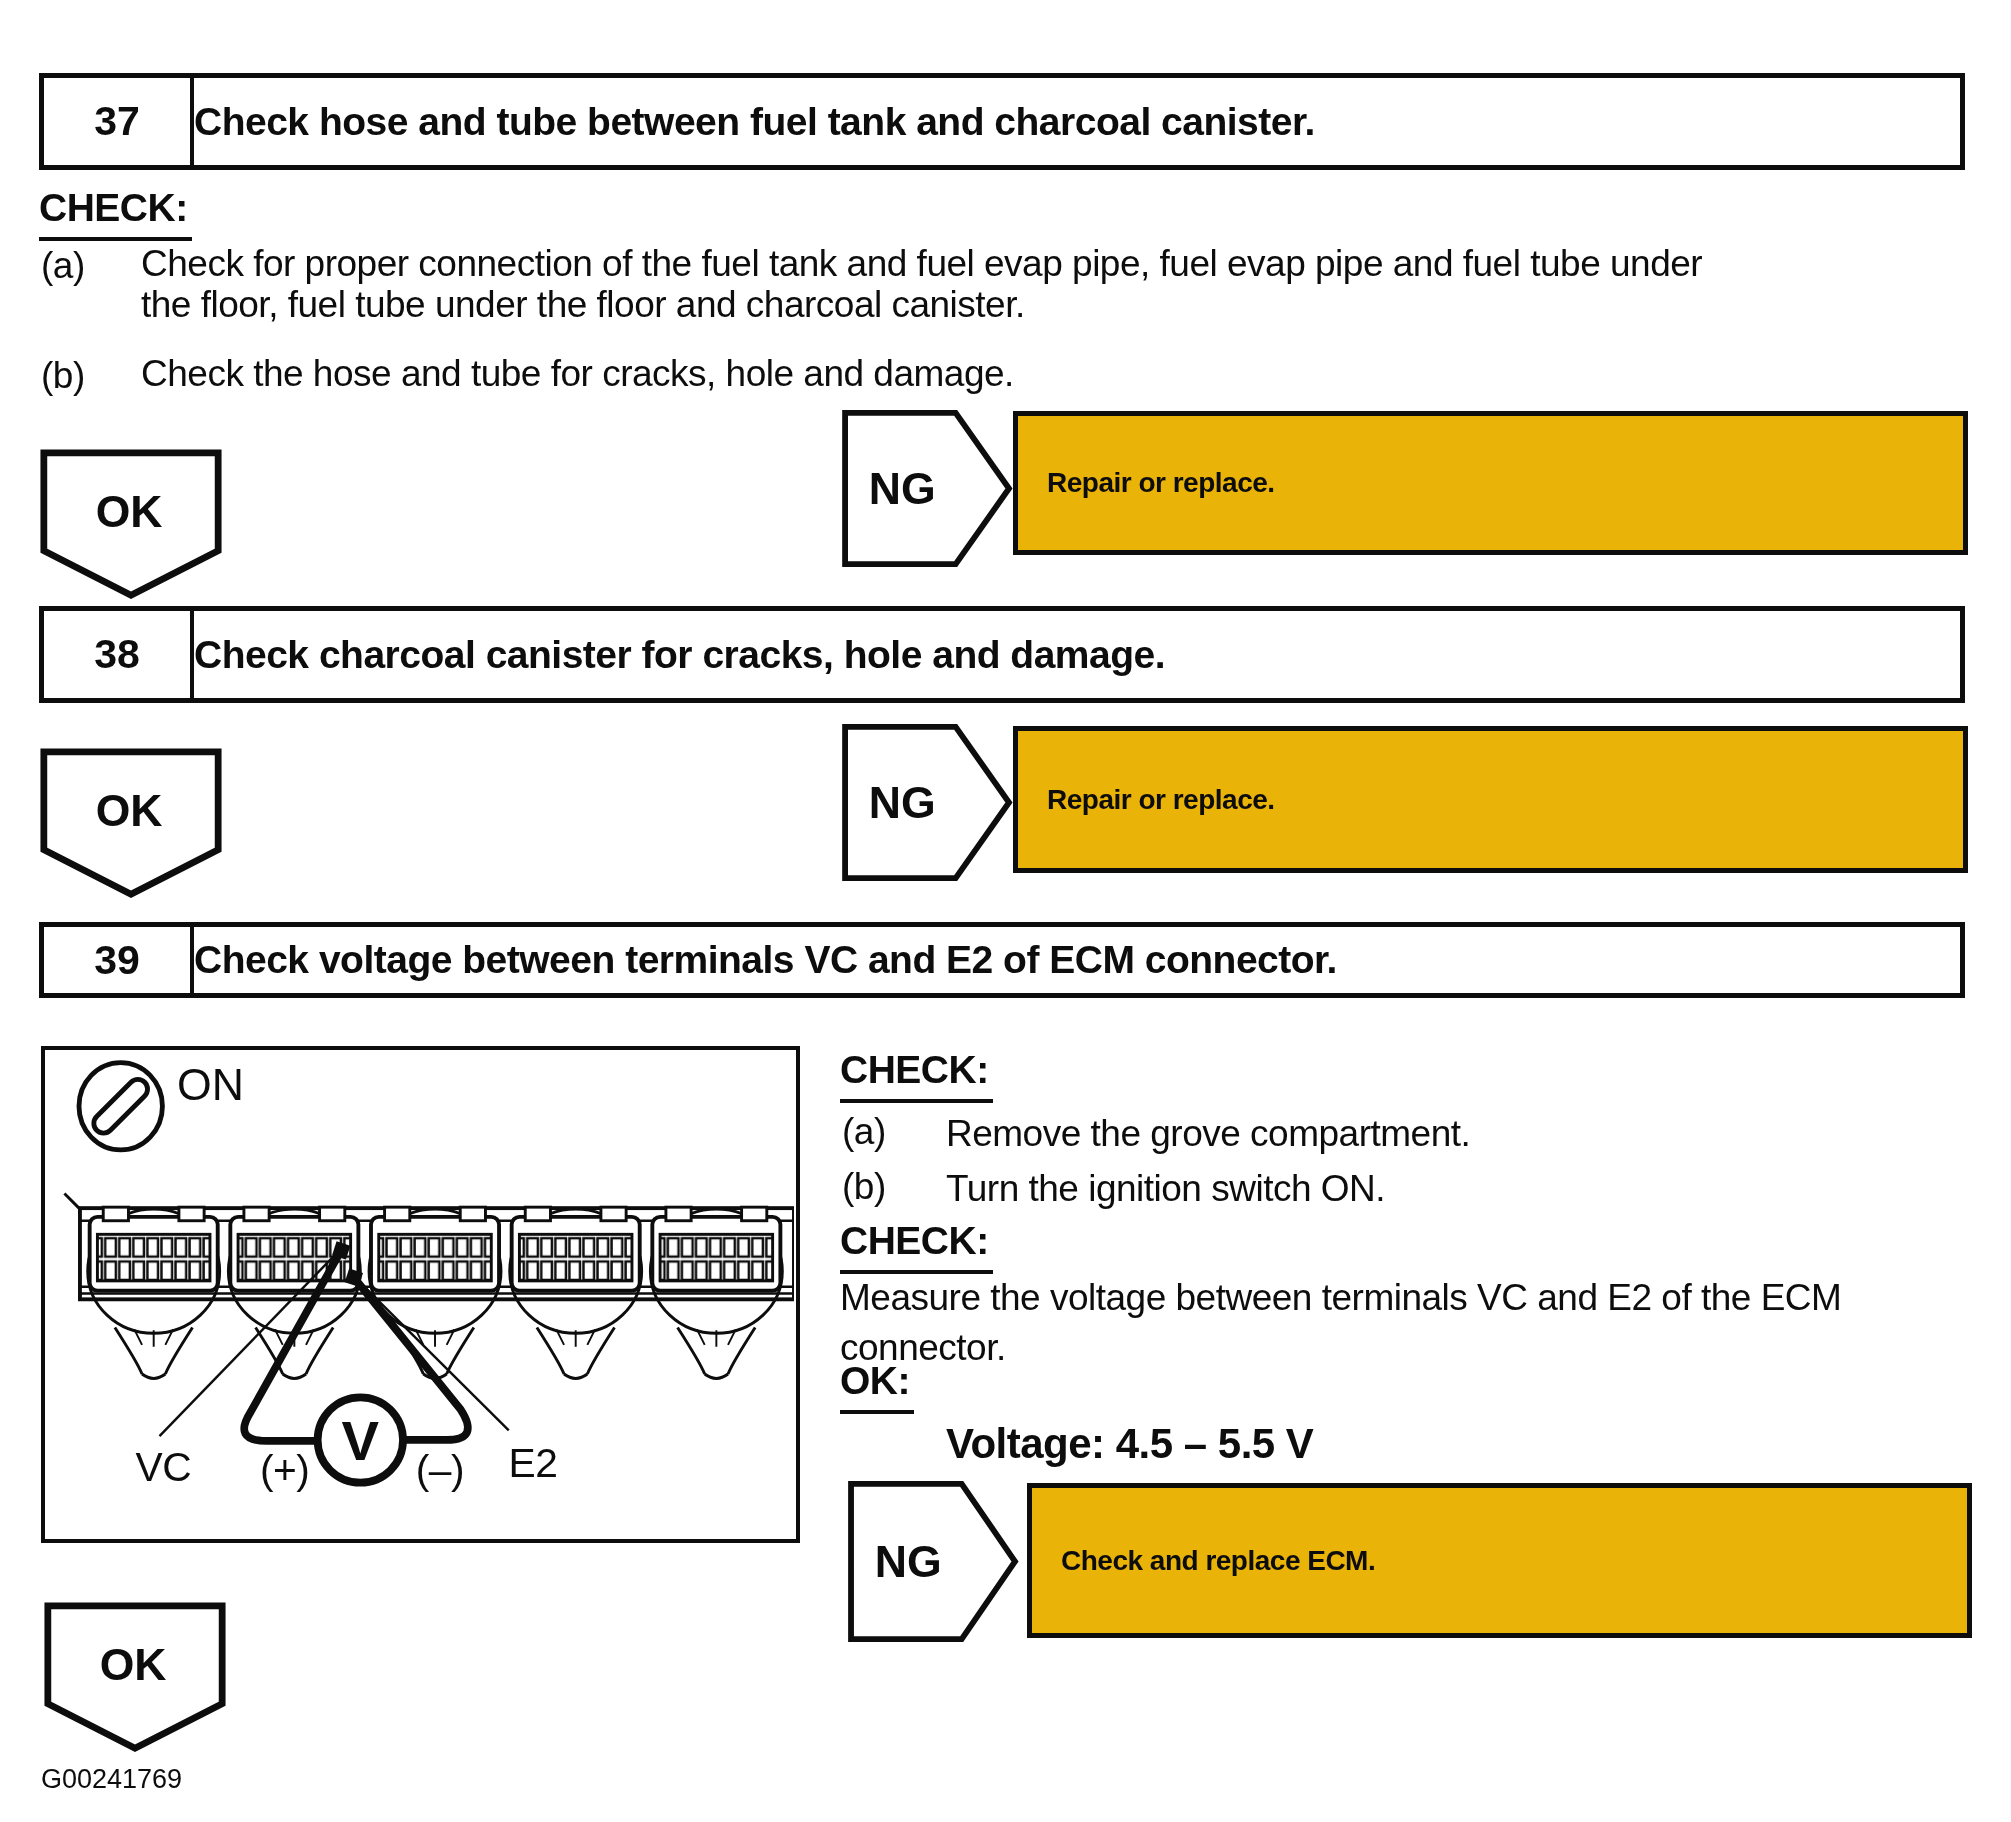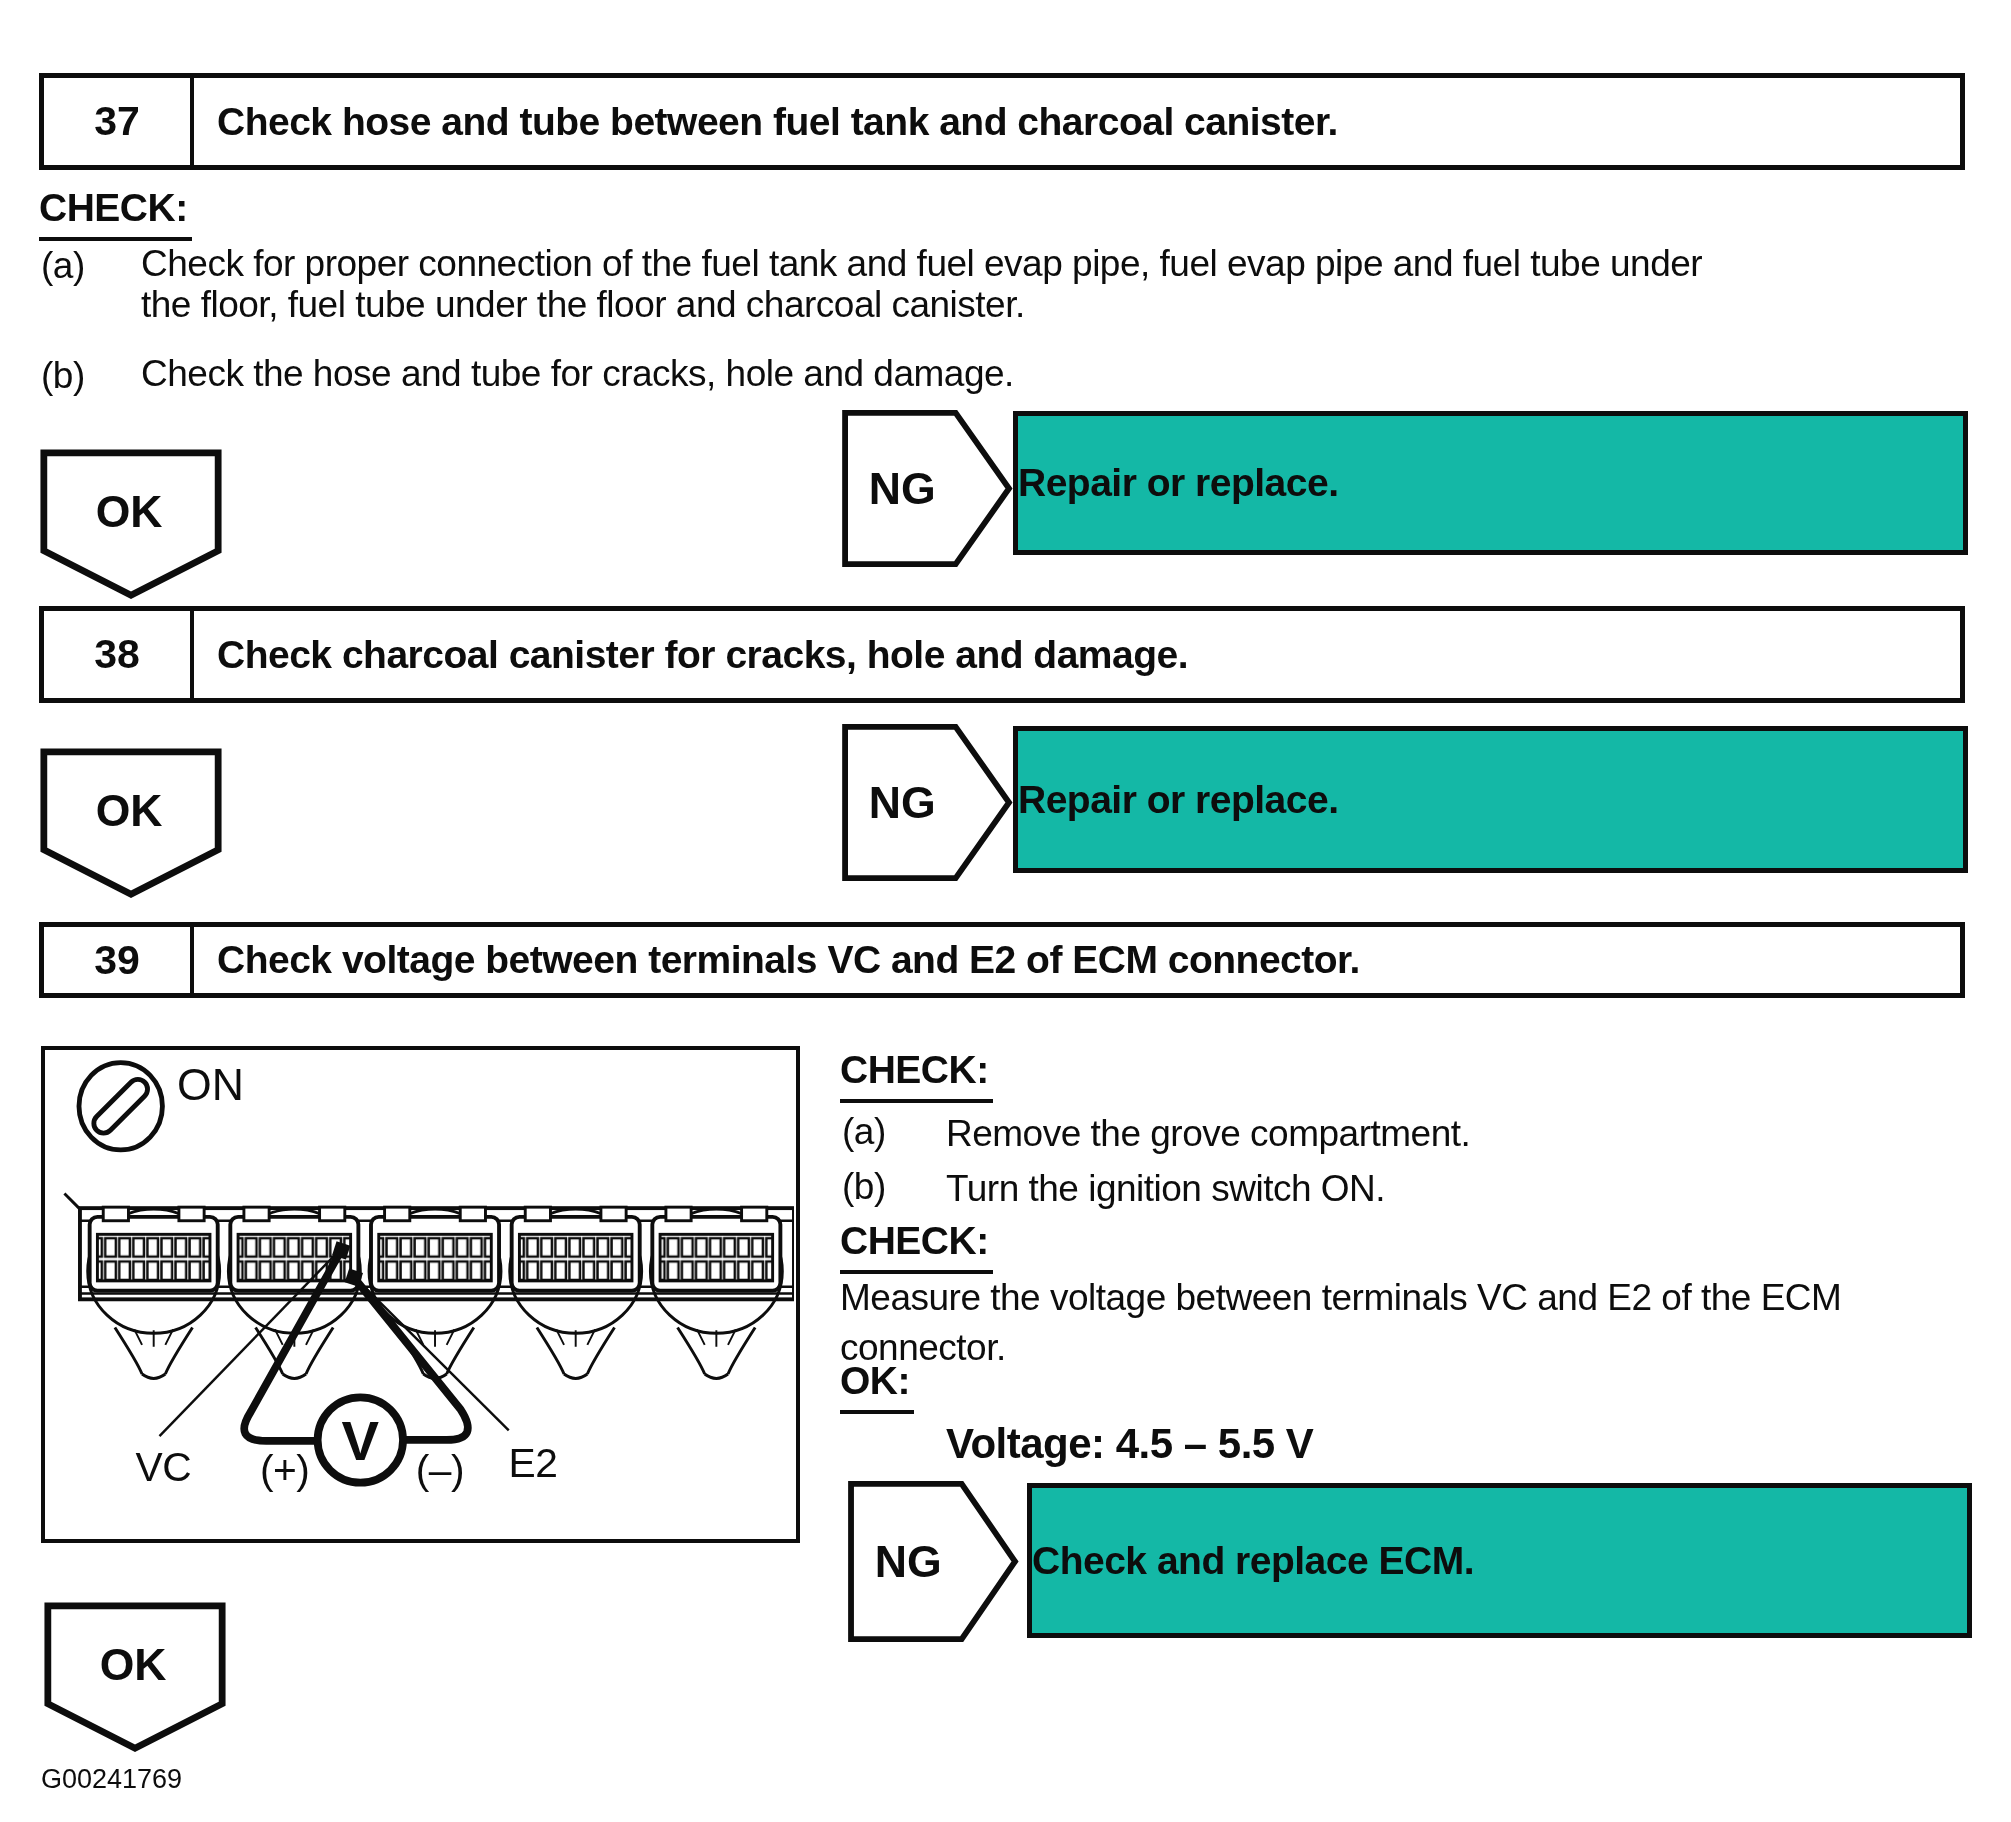--- a/index.html
+++ b/index.html
@@ -13,37 +13,37 @@
   .stepbox{
     left:39px;width:1926px;height:97px;border:5.8px solid #0d0d0d;
     display:flex;align-items:stretch;background:#fff;box-sizing:border-box;
   }
   .stepnum{
     width:146px;border-right:4.9px solid #0d0d0d;display:flex;
     align-items:center;justify-content:center;
     font-weight:bold;font-size:41px;
   }
   .steptitle{
-    flex:1;display:flex;align-items:center;padding-left:23px;
+    flex:1;display:flex;align-items:center;
     font-weight:bold;font-size:39px;letter-spacing:-0.5px;white-space:nowrap;
   }
   
   .uhead{
     font-weight:bold;font-size:39px;letter-spacing:-0.5px;
     display:inline-block;border-bottom:4.9px solid #0d0d0d;padding:0 3.9px 6.8px 0;
   }
   
   .body-t{font-size:37px;letter-spacing:-0.5px;line-height:41px;white-space:pre-line;}
   .body-t2{font-size:37px;letter-spacing:-0.5px;line-height:50px;white-space:pre-line;}
   .itm-label{font-size:37px;letter-spacing:-0.5px;}
   .bold-t{font-weight:bold;font-size:42px;letter-spacing:-0.5px;white-space:nowrap;}
   
   .resultbox{
-    border:5.8px solid #0d0d0d;background:#14b8a6;display:flex;align-items:center;
-    font-weight:bold;font-size:39px;letter-spacing:-0.5px;
+    border:5.8px solid #0d0d0d;background:#eab308;display:flex;align-items:center;
+    padding-left:29px;font-weight:bold;font-size:28px;letter-spacing:-0.5px;
     box-sizing:border-box;
   }
   .figid{font-size:27px;letter-spacing:0;}
   
   svg{display:block;}
   .ink{stroke:#0d0d0d;fill:none;}
   .inkw{stroke:#0d0d0d;fill:#ffffff;}
   .badge-t{font-weight:bold;font-size:46px;fill:#0d0d0d;text-anchor:middle;}
   .diag-t{font-size:42px;fill:#0d0d0d;text-anchor:middle;letter-spacing:-0.5px;}
   .meter-t{font-weight:bold;font-size:58px;fill:#0d0d0d;text-anchor:middle;}

